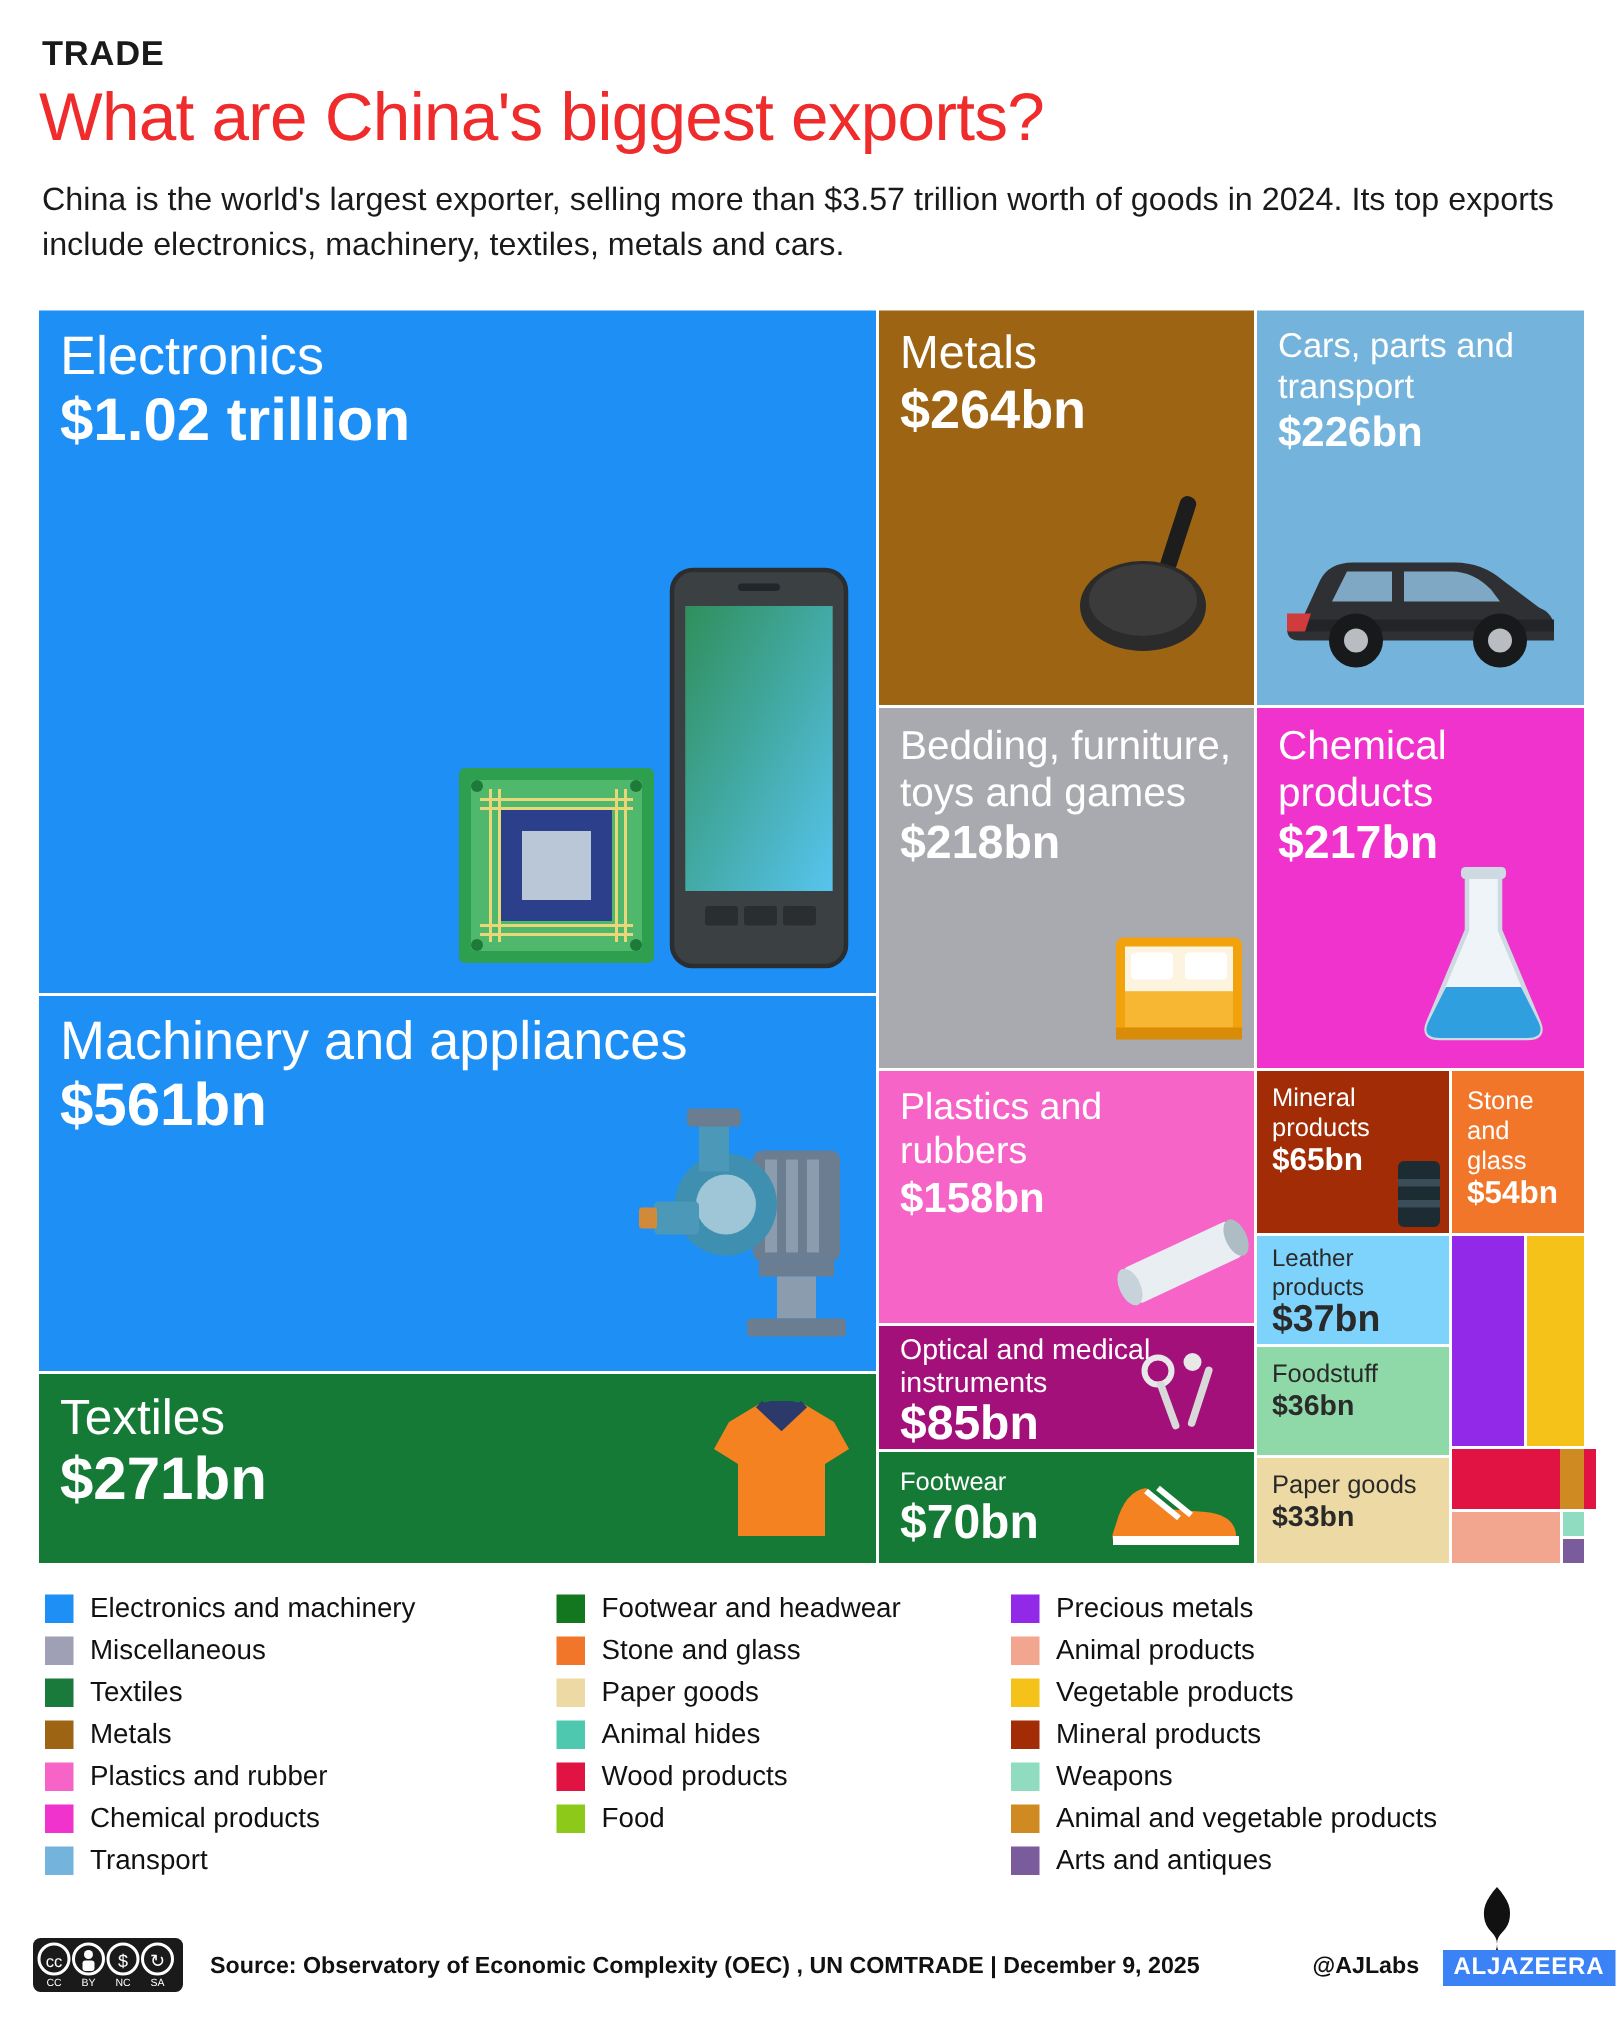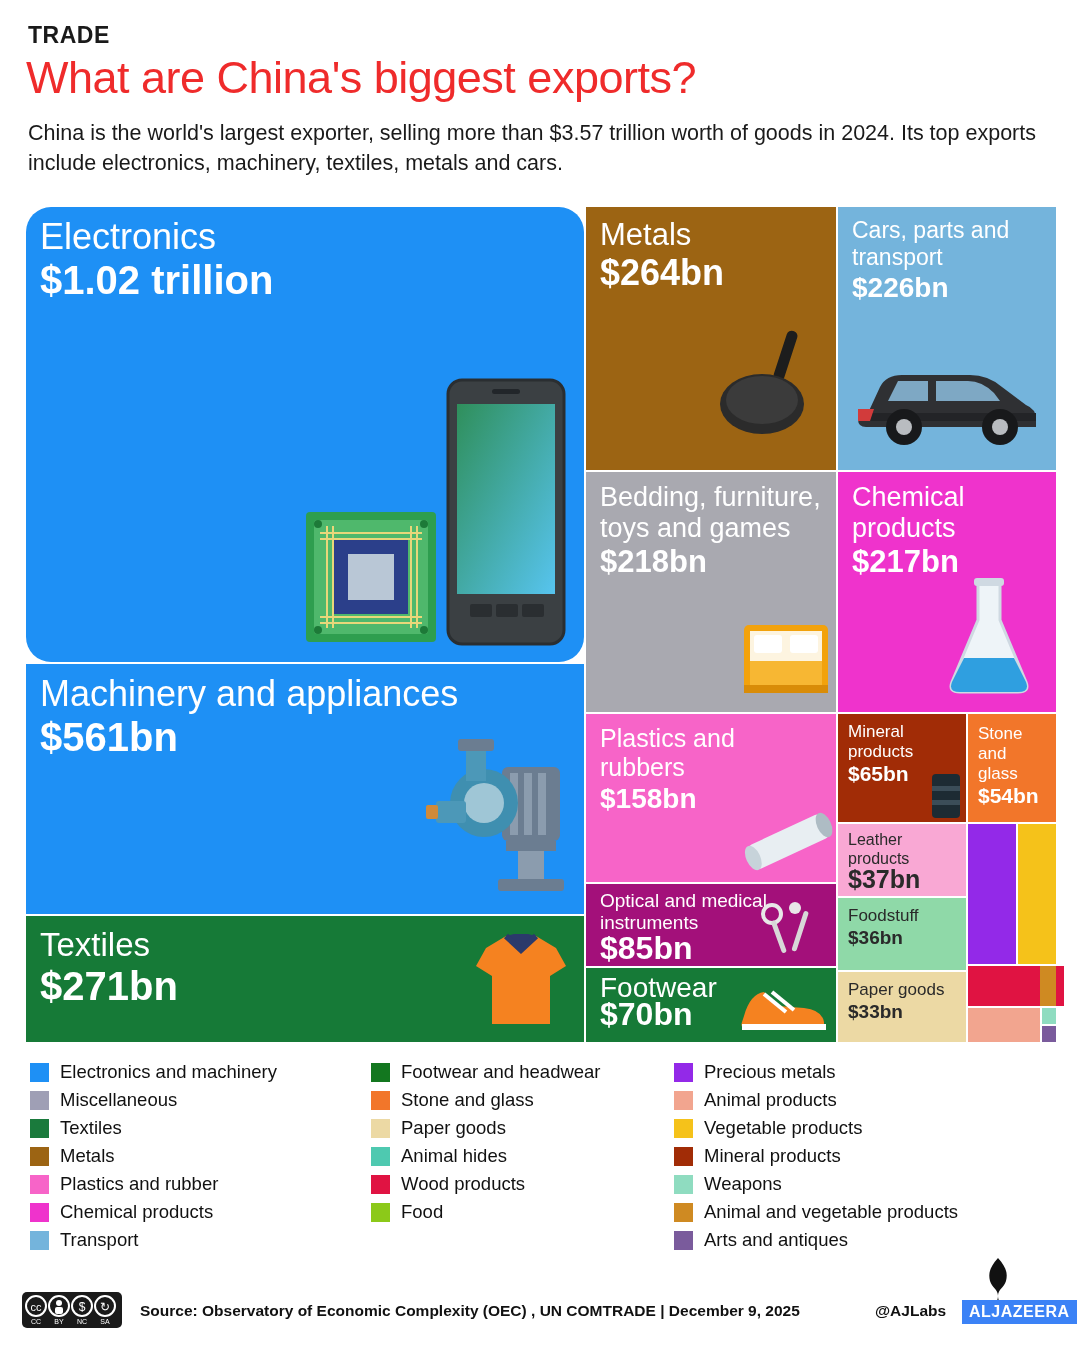--- a/index.html
+++ b/index.html
@@ -69,21 +69,21 @@
 <body>
 
 <div class="page">
 
   <div class="kicker">TRADE</div>
   <div class="headline">What are China's biggest exports?</div>
   <div class="standfirst">China is the world's largest exporter, selling more than $3.57 trillion worth of goods in 2024. Its top exports include electronics, machinery, textiles, metals and cars.</div>
 
   <div class="tree">
 
-    <div class="cell" style="left:0px;top:0px;width:558px;height:455px;background:#1e90f5;border-radius:25px;">
+    <div class="cell" style="left:0px;top:0px;width:558px;height:455px;background:#1e90f5;">
       <div class="pad">
         <span class="lab t-name">Electronics</span>
         <span class="lab t-val">$1.02 trillion</span>
       </div>
 
       <svg class="art" style="left:400px;top:165px;" width="160" height="280" viewBox="0 0 160 280">
         <rect x="22" y="8" width="116" height="264" rx="14" fill="#3b4043" stroke="#2a2e31" stroke-width="3"></rect>
         <rect x="31" y="32" width="98" height="190" fill="#4a8f72"></rect>
         <defs>
           <linearGradient id="scr" x1="0" y1="0" x2="1" y2="1">
@@ -232,21 +232,21 @@
       <svg class="art" style="left:168px;top:16px;" width="72" height="64" viewBox="0 0 72 64">
         <circle cx="18" cy="14" r="9" fill="none" stroke="#e8e8e8" stroke-width="4"></circle>
         <rect x="22" y="20" width="5" height="34" rx="2.5" fill="#d8d8d8" transform="rotate(-20 24 36)"></rect>
         <rect x="44" y="10" width="5" height="42" rx="2.5" fill="#d8d8d8" transform="rotate(18 46 30)"></rect>
         <circle cx="41" cy="8" r="6" fill="#e8e8e8"></circle>
       </svg>
     </div>
 
     <div class="cell" style="left:560px;top:761px;width:250px;height:74px;background:#167a37;">
       <div class="pad" style="padding-top:8px;">
-        <span class="lab s-name" style="font-size:28px;line-height:24px;">Footwear</span>
+        <span class="lab s-name" style="font-size:17px;line-height:24px;">Footwear</span>
         <span class="lab s-val">$70bn</span>
       </div>
       <svg class="art" style="left:148px;top:8px;" width="100" height="62" viewBox="0 0 100 62">
         <path d="M10 40 Q16 18 30 16 L44 30 L70 32 Q88 34 90 46 L90 52 L12 52 Q6 52 8 46 Z" fill="#f58220"></path>
         <path d="M8 48 L92 48 L92 54 L8 54 Z" fill="#ffffff"></path>
         <path d="M30 18 L52 36" stroke="#fff" stroke-width="4" fill="none"></path>
         <path d="M38 16 L60 34" stroke="#fff" stroke-width="4" fill="none"></path>
       </svg>
     </div>
 
@@ -262,21 +262,21 @@
       </svg>
     </div>
 
     <div class="cell" style="left:942px;top:507px;width:88px;height:108px;background:#f2762a;">
       <div class="pad" style="padding:10px 6px 0 10px;">
         <span class="lab xs-name">Stone and glass</span>
         <span class="lab xs-val" style="font-size:21px;">$54bn</span>
       </div>
     </div>
 
-    <div class="cell" style="left:812px;top:617px;width:128px;height:72px;background:#f9a8d4;color:#2a2a2a;">
+    <div class="cell" style="left:812px;top:617px;width:128px;height:72px;background:#7dd3fc;color:#2a2a2a;">
       <div class="pad" style="padding:6px 6px 0 10px;">
         <span class="lab xs-name" style="font-size:16px;line-height:19px;">Leather products</span>
         <span class="lab xs-val" style="font-size:25px;">$37bn</span>
       </div>
     </div>
 
     <div class="cell" style="left:812px;top:691px;width:128px;height:72px;background:#8fd9a8;color:#2a2a2a;">
       <div class="pad" style="padding:8px 2px 0 10px;">
         <span class="lab xs-name" style="font-size:17px;line-height:20px;">Foodstuff</span>
         <span class="lab xs-val" style="font-size:19px;">$36bn</span>

